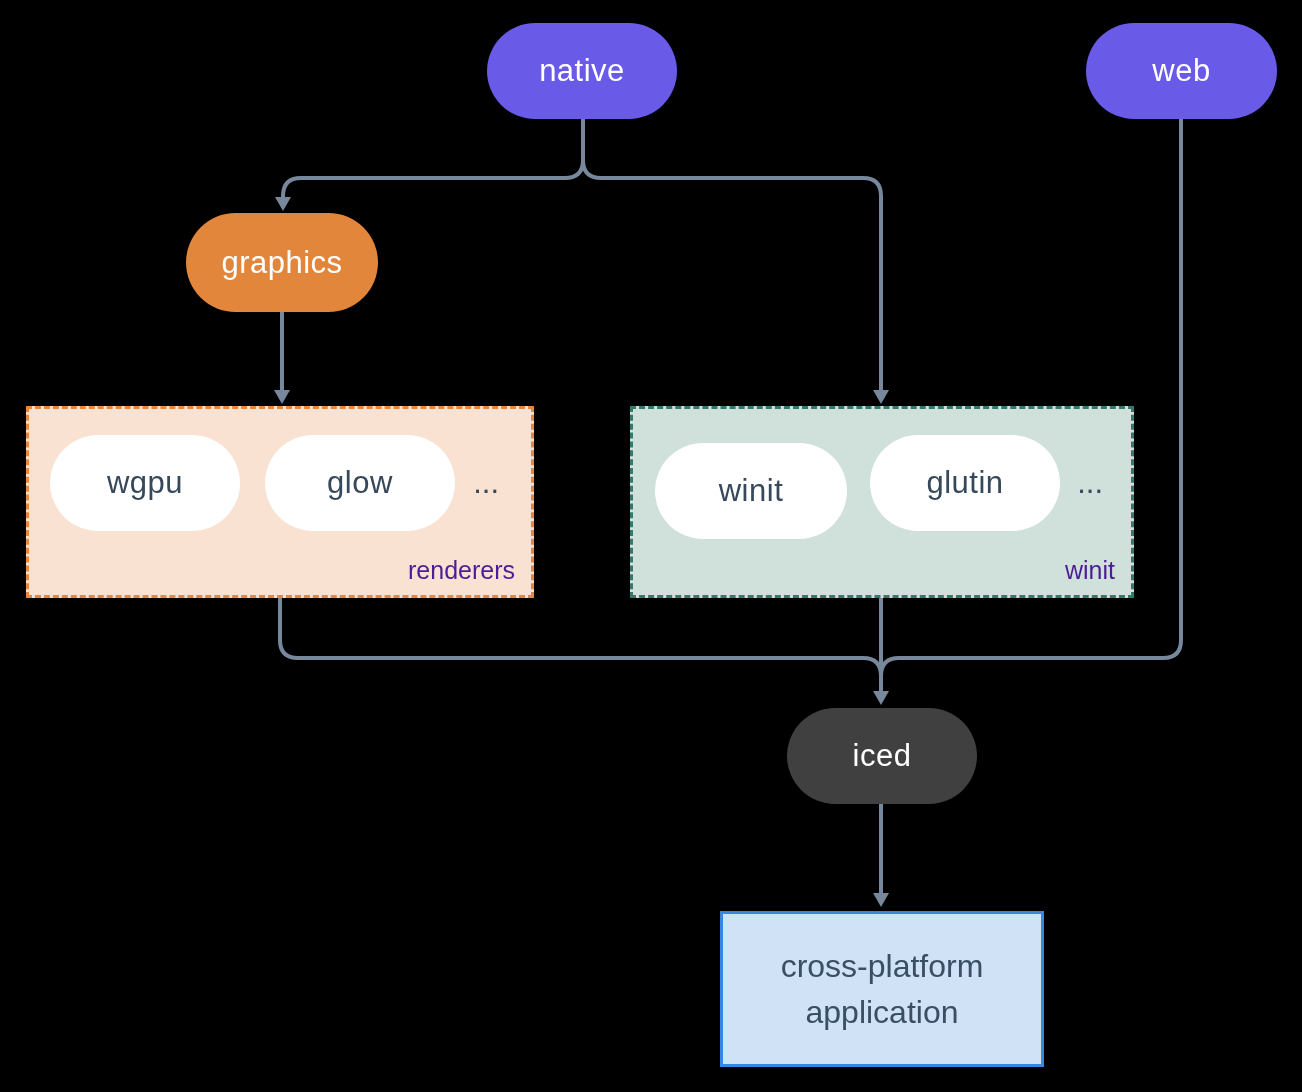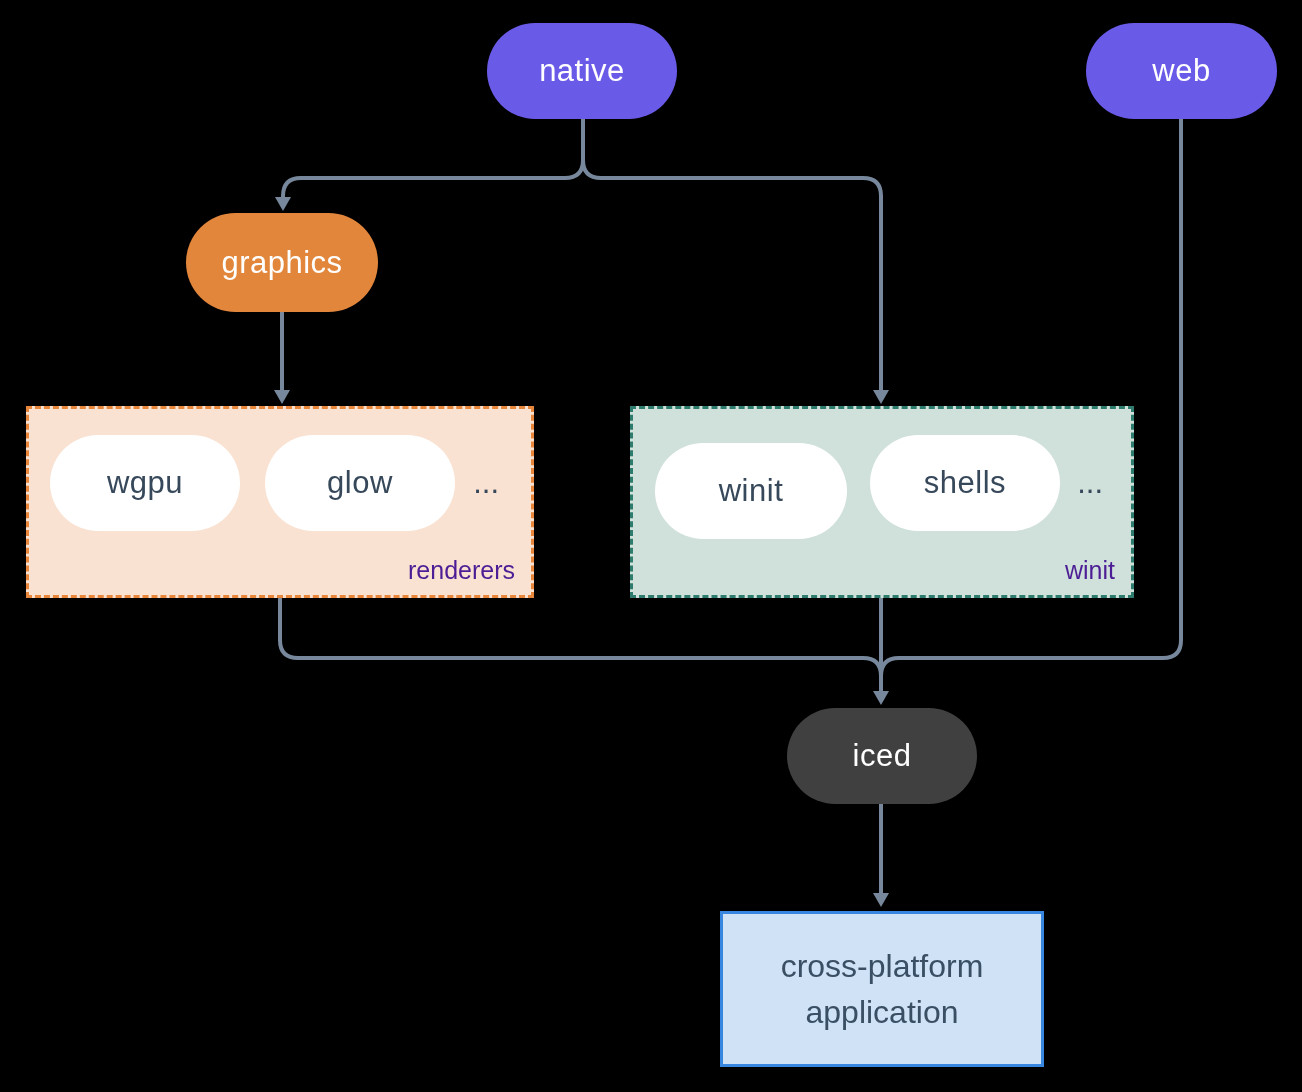--- a/index.html
+++ b/index.html
@@ -145,21 +145,21 @@
     </div>
     <span class="ellipsis">...</span>
     <span class="group-label">renderers</span>
   </div>
 
   <div class="group group-shells">
     <div class="pill pill-white s-item-1">
       <span>winit</span>
     </div>
     <div class="pill pill-white s-item-2">
-      <span>shells</span>
+      <span>glutin</span>
     </div>
     <span class="ellipsis">...</span>
     <span class="group-label">winit</span>
   </div>
 
   <div class="pill pill-blue node-iced">
     <span>iced</span>
   </div>
 
   <div class="app-box">

